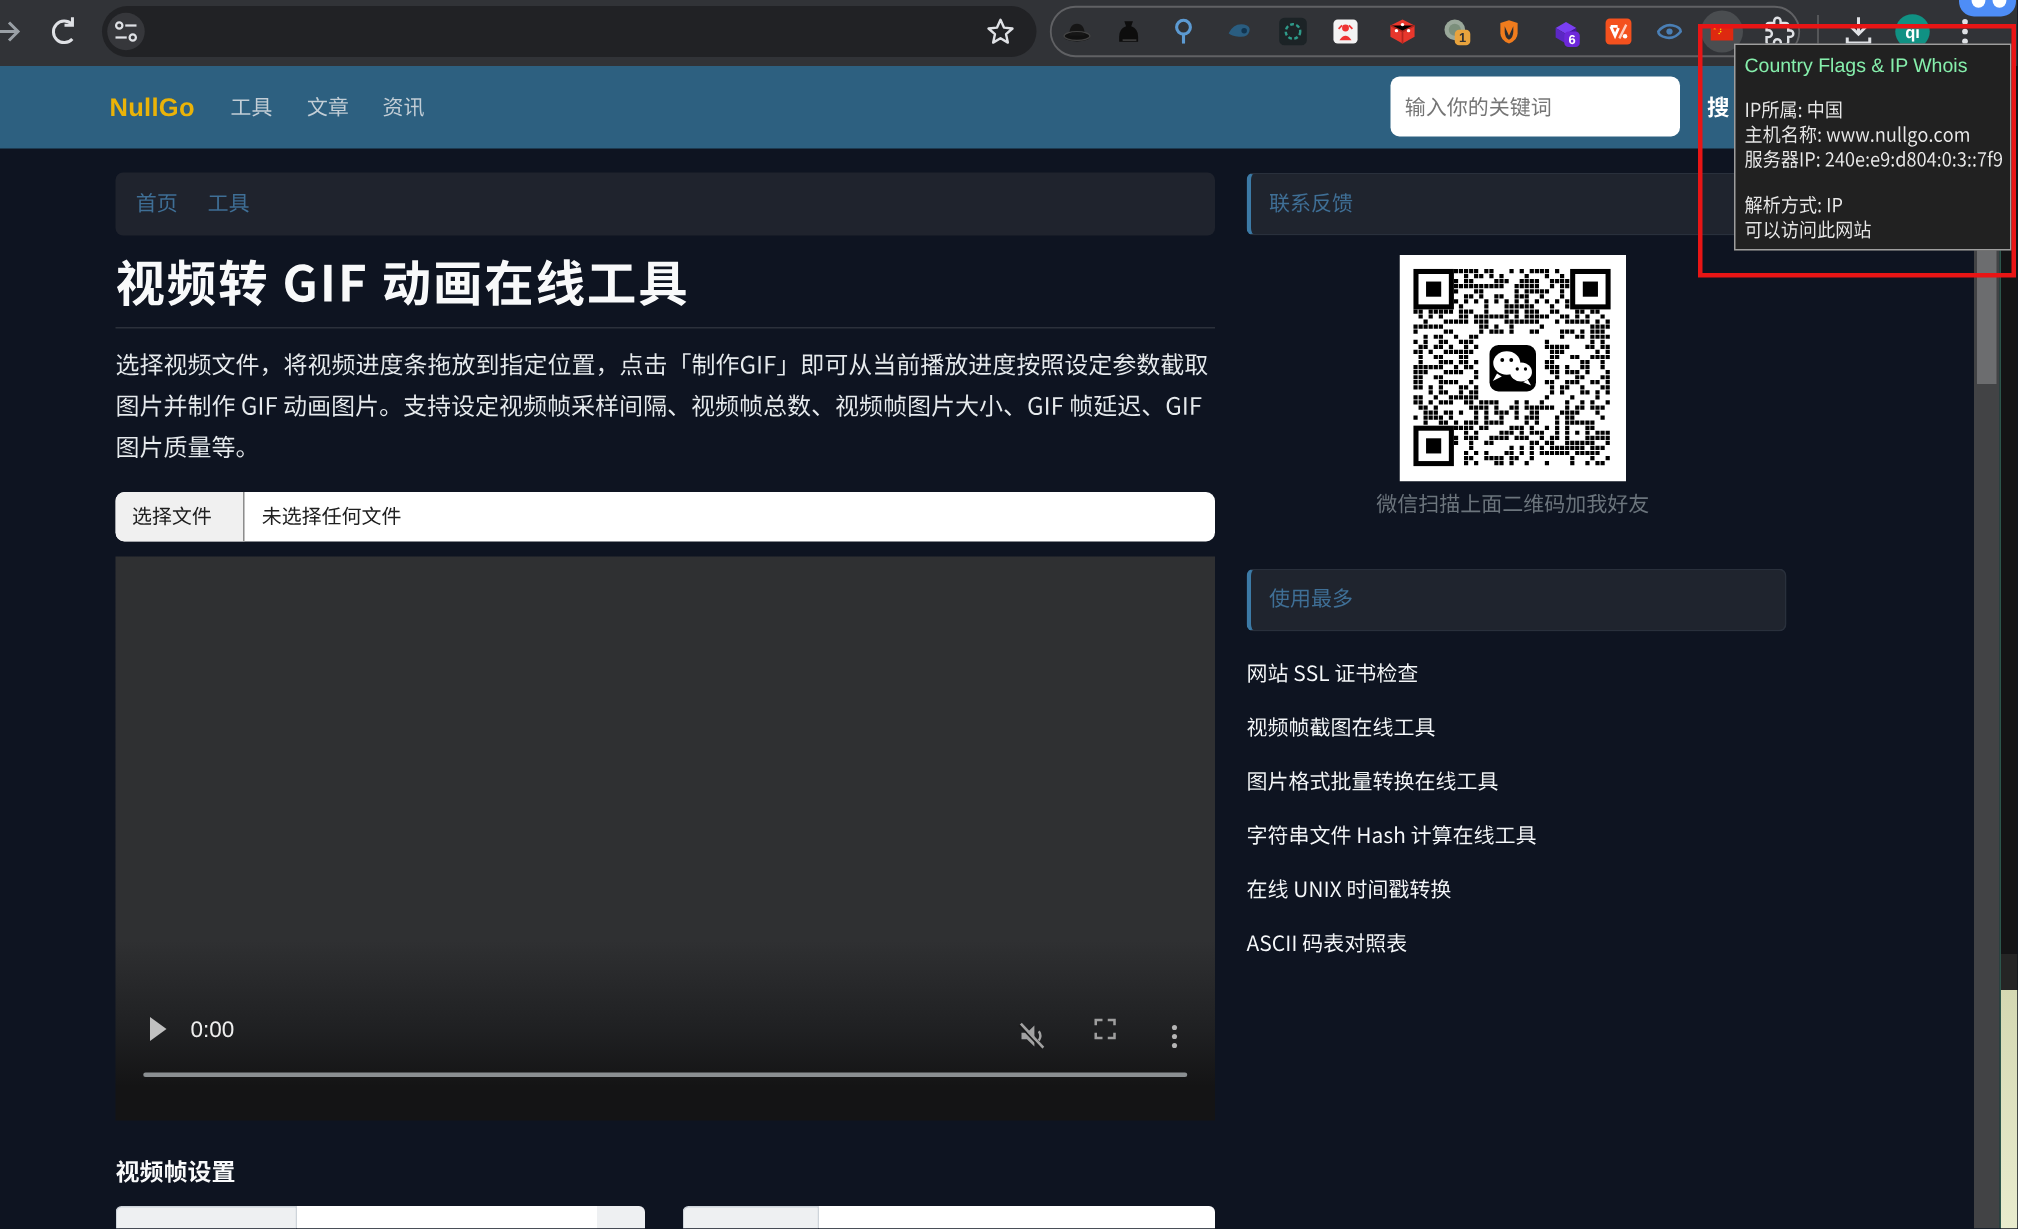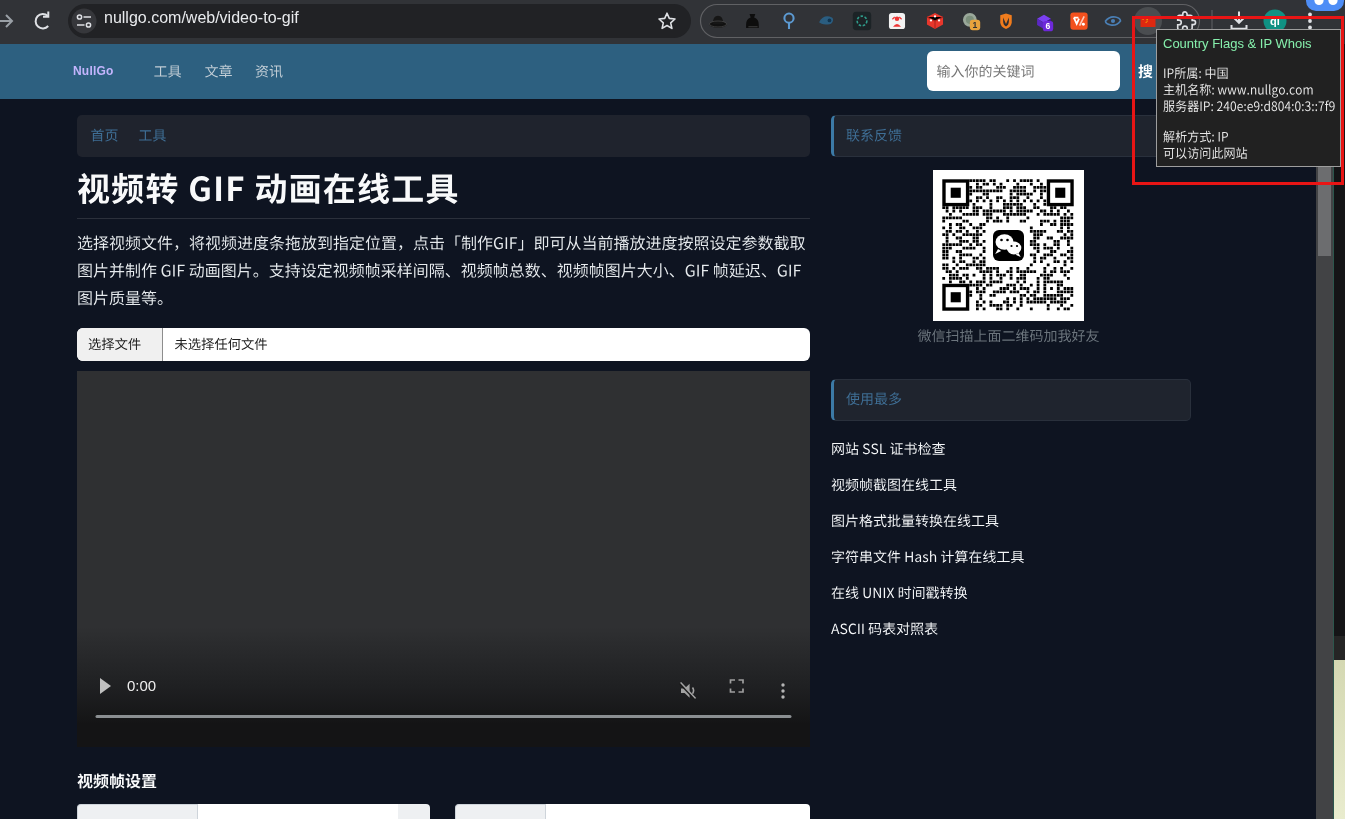--- a/index.html
+++ b/index.html
@@ -1,20 +1,20 @@
 <!DOCTYPE html>
 <html><head><meta charset="utf-8"><style>
 * { margin:0; padding:0; box-sizing:border-box; }
 body { width:1345px; height:819px; overflow:hidden; background:#0e1421; font-family:"Liberation Sans",sans-serif; position:relative; }
 .abs { position:absolute; }
 #toolbar { position:absolute; left:0; top:0; width:1345px; height:44px; background:#313337; }
 #pill { position:absolute; left:68px; top:4px; width:623px; height:34px; border-radius:17px; background:#212225; }
 #url { position:absolute; left:104px; top:0; height:35px; line-height:35px; color:#e8eaed; font-size:16px; }
 #navbar { position:absolute; left:0; top:44px; width:1334px; height:55px; background:#2d6080; }
-#logo { position:absolute; left:73px; top:0; height:38px; line-height:55px; color:#c4b5fd; font-size:12px; font-weight:bold; letter-spacing:.2px; }
+#logo { position:absolute; left:73px; top:0; height:38px; line-height:55px; color:#eab308; font-size:17px; font-weight:bold; letter-spacing:.2px; }
 #search { position:absolute; left:927px; top:7px; width:193px; height:40px; background:#fff; border-radius:6px; }
 #bc { position:absolute; left:77px; top:114.5px; width:733px; height:42px; background:#1f232d; border-radius:5px; }
 #hr { position:absolute; left:77px; top:218px; width:733px; height:1px; background:#2b303b; }
 #file { position:absolute; left:77px; top:327.5px; width:733px; height:33px; background:#fff; border-radius:6px; overflow:hidden; }
 #filebtn { position:absolute; left:0; top:0; width:86px; height:33px; background:#f0f0f0; border-right:1px solid #8d8d8d; }
 #video { position:absolute; left:77px; top:371px; width:733px; height:376px; background:linear-gradient(180deg,#2f3032 0%,#2f3032 68%,#1f2022 84%,#141415 94%,#141415 100%); }
 .sbox { position:absolute; left:831px; width:360px; height:42px; background:#1f242e; border:1px solid #29303c; border-left:3px solid #3c7aa6; border-radius:5px; }
 #popup { position:absolute; left:1156px; top:28.5px; width:185px; height:138px; background:#212121; border:1px solid #9e9e9e; z-index:45; }
 #ptitle { position:absolute; left:1163px; top:35.5px; color:#86efac; font-size:13px; z-index:50; }
 #redbox { position:absolute; left:1132px; top:15.5px; width:212px; height:169px; border:3px solid #e81515; z-index:60; }
@@ -266,21 +266,20 @@
 <path d="M 65.0 79.0 l -2.8 5 l 6 -3 z" fill="#fff"></path>
 <path d="M 85.5 83.0 l 2.2 4 l -5.2 -2.2 z" fill="#fff"></path>
 <circle cx="68.5" cy="70.0" r="1.3" fill="#000"></circle>
 <circle cx="74.5" cy="70.0" r="1.3" fill="#000"></circle>
 <circle cx="78.5" cy="76.0" r="1.1" fill="#000"></circle>
 <circle cx="84.0" cy="76.0" r="1.1" fill="#000"></circle>
   </svg>
 <div class="sbox" style="top:379px"></div>
 <div id="toolbar">
     <div id="pill"></div>
-    <div id="url">nullgo.com/web/video-to-gif</div>
   </div>
 <svg class="abs" style="left:0;top:0" width="1345" height="44">
 <path d="M-3 21 L12 21 M6 15 L12 21 L6 27" stroke="#9aa0a6" stroke-width="2" fill="none"></path>
 <path d="M47.8 16 A7.2 7.2 0 1 0 48.2 26" stroke="#dfe1e5" stroke-width="2" fill="none"></path>
 <path d="M48.3 11.5 L48.3 16.8 L43 16.8" stroke="#dfe1e5" stroke-width="2" fill="none"></path>
 <circle cx="84" cy="21" r="12.5" fill="#36373b"></circle>
 <circle cx="79.5" cy="17" r="2.1" fill="none" stroke="#dfe1e5" stroke-width="1.5"></circle>
 <path d="M83.5 17 L91 17" stroke="#dfe1e5" stroke-width="1.5"></path>
 <circle cx="88.5" cy="25" r="2.1" fill="none" stroke="#dfe1e5" stroke-width="1.5"></circle>
 <path d="M77 25 L84.5 25" stroke="#dfe1e5" stroke-width="1.5"></path>

